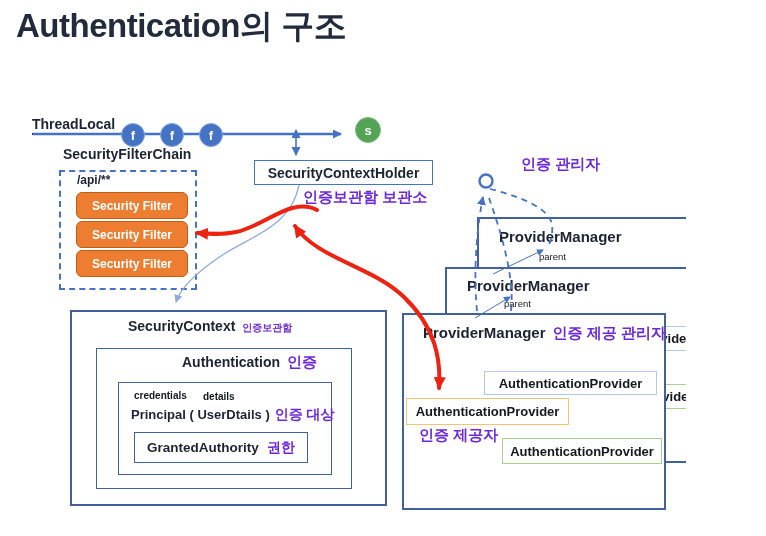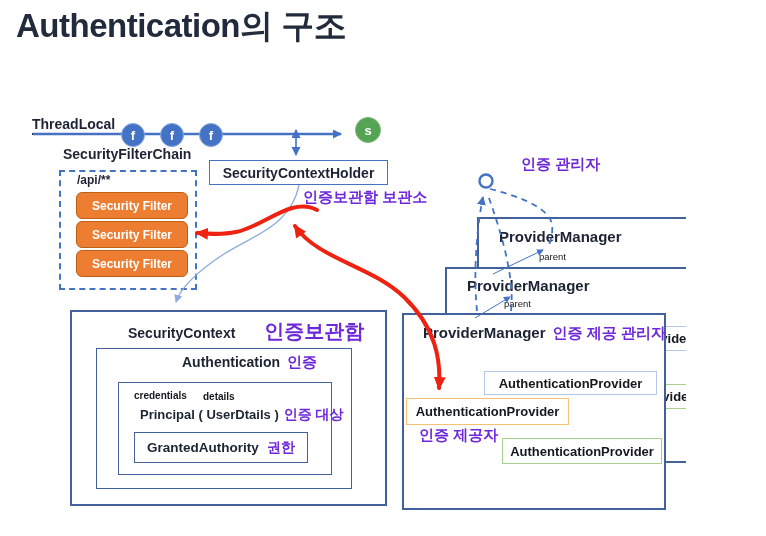--- a/index.html
+++ b/index.html
@@ -13,21 +13,21 @@
   .inbox{position:absolute;background:#fff;border:1.6px solid #41609c;}
   .pbox{position:absolute;background:#fff;display:flex;align-items:center;justify-content:center;
         font-size:13px;font-weight:600;white-space:nowrap;color:#15181c;}
   .pblue{border:1.3px solid #b4c7e7;}
   .porange{border:1.3px solid #f6c171;}
   .pgreen{border:1.3px solid #a9d18e;}
   .filter{position:absolute;left:76px;width:110px;height:25px;background:#ED7D31;border:1.6px solid #bd6017;
           border-radius:6px;display:flex;align-items:center;justify-content:center;
           color:#fff;font-size:12px;font-weight:600;}
   .dashedbox{position:absolute;border:2px dashed #4472C4;background:transparent;}
-  .schbox{position:absolute;background:#fff;border:1.6px solid #4472C4;display:flex;align-items:center;justify-content:center;}
+  .schbox{position:absolute;background:#fff;border:1.6px solid #4472C4;display:flex;align-items:center;justify-content:center;margin-left:45px;}
   .row{display:flex;gap:7px;align-items:baseline;white-space:nowrap;}
   .tiny{font-size:10px;font-weight:600;color:#15181c;}
   svg.overlay{position:absolute;left:0;top:0;pointer-events:none;}
 </style>
 </head>
 <body>
 
 <div id="stage">
 
   <div class="abs title">Authentication의 구조</div>
@@ -70,31 +70,31 @@
     <div class="abs red" style="left:15px;top:111px;font-size:15px;">인증 제공자</div>
     <div class="pbox pgreen" style="left:98px;top:123px;width:158px;height:24px;">AuthenticationProvider</div>
   </div>
 
   <div class="abs" style="left:539px;top:251px;font-size:9.5px;color:#15181c;">parent</div>
   <div class="abs" style="left:504px;top:298px;font-size:9.5px;color:#15181c;">parent</div>
 
   <div class="bigbox" style="left:70px;top:310px;width:313px;height:192px;text-align:center;">
     <div class="abs row" style="left:56px;top:6px;">
       <span class="lbl">SecurityContext</span>
-      <span class="red" style="font-size:20px;margin-left:22px;">인증보관함</span>
+      <span class="red" style="font-size:10px;">인증보관함</span>
     </div>
     <div class="inbox" style="left:24px;top:36px;width:254px;height:139px;">
       <div class="abs row" style="left:85px;top:4px;">
         <span class="lbl">Authentication</span>
         <span class="red" style="font-size:15px;">인증</span>
       </div>
       <div class="inbox" style="left:21px;top:33px;width:212px;height:91px;">
         <span class="abs tiny" style="left:15px;top:7px;">credentials</span>
         <span class="abs tiny" style="left:84px;top:8px;">details</span>
-        <div class="abs row" style="left:21px;top:23px;gap:5px;">
+        <div class="abs row" style="left:12px;top:23px;gap:5px;">
           <span style="font-size:13px;font-weight:600;">Principal ( UserDtails )</span>
           <span class="red" style="font-size:14px;">인증 대상</span>
         </div>
         <div class="inbox row" style="left:15px;top:49px;width:172px;height:29px;display:flex;align-items:center;justify-content:center;gap:8px;">
           <span style="font-size:13.5px;font-weight:600;">GrantedAuthority</span>
           <span class="red" style="font-size:14px;">권한</span>
         </div>
       </div>
     </div>
   </div>

